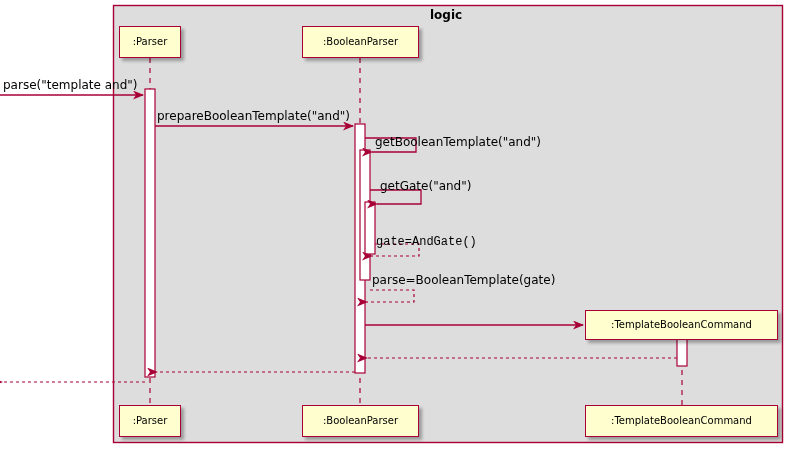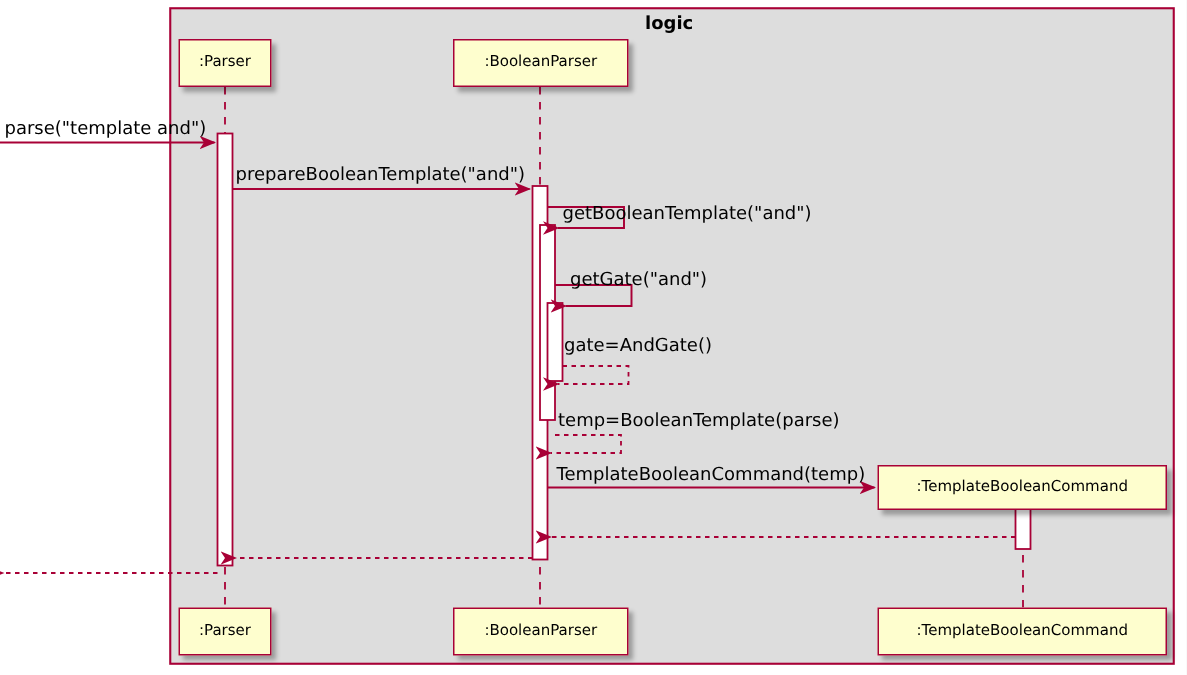--- a/index.html
+++ b/index.html
@@ -122,17 +122,16 @@
   <div class="participant" style="left:585px; top:310px; width:193px; height:30px;">:TemplateBooleanCommand</div>
 
   <div class="participant" style="left:119px; top:405px; width:62px; height:32px;">:Parser</div>
   <div class="participant" style="left:302px; top:405px; width:117px; height:32px;">:BooleanParser</div>
   <div class="participant" style="left:585px; top:405px; width:193px; height:32px;">:TemplateBooleanCommand</div>
 
   <div class="msg-label" style="left:3px; top:79px;">parse("template and")</div>
   <div class="msg-label" style="left:157px; top:110px;">prepareBooleanTemplate("and")</div>
   <div class="msg-label" style="left:375px; top:136px;">getBooleanTemplate("and")</div>
   <div class="msg-label" style="left:380px; top:180px;">getGate("and")</div>
-  <div class="msg-label" style="left:376px; top:224px;">gate=AndGate()</div>
-  <div class="msg-label" style="left:372px; top:274px;">temp=BooleanTemplate(parse)</div>
-  <div class="msg-label" style="left:371px; top:310px;">TemplateBooleanCommand(temp)</div>
+  <div class="msg-label" style="left:376px; top:236px;font-family:Liberation Mono, monospace;">gate=AndGate()</div>
+  <div class="msg-label" style="left:372px; top:274px;">parse=BooleanTemplate(gate)</div>
 
 </div>
 
 </body></html>

